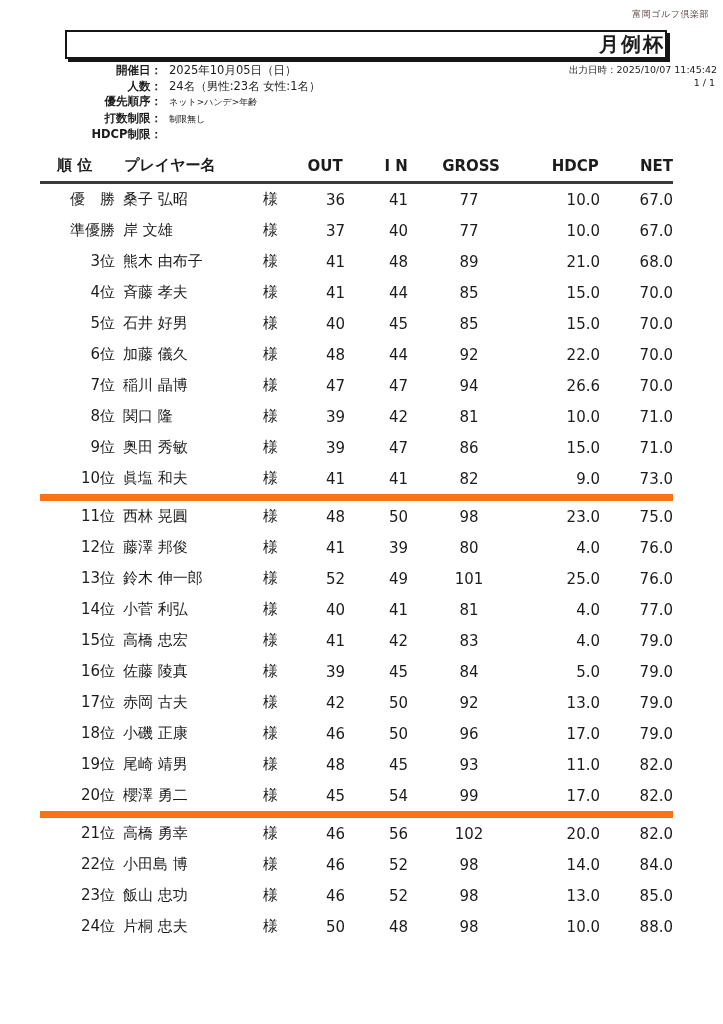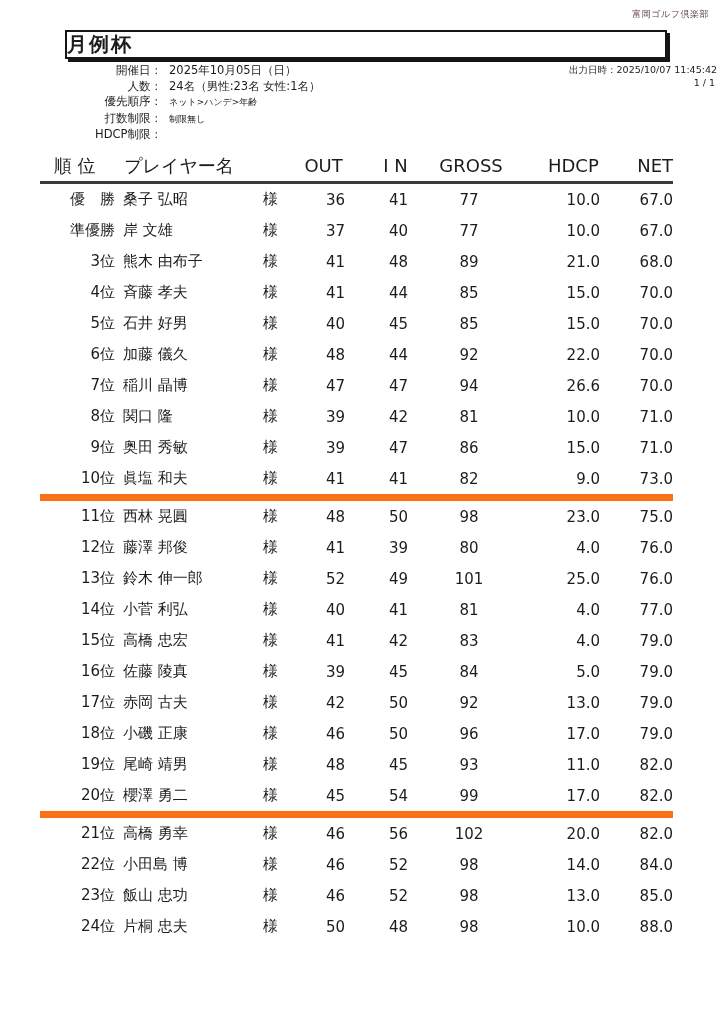--- a/index.html
+++ b/index.html
@@ -16,46 +16,46 @@
     position:absolute;top:8px;right:14px;
     font-size:9px;letter-spacing:.5px;
     color:#5d4343;
   }
   
   .title-box{
     position:absolute;left:65px;top:30px;width:598px;height:25px;
     border:2px solid #151515;
     box-shadow:3px 3px 0 0 #151515;
     background:#ffffff;
-    display:flex;align-items:center;justify-content:flex-start;
+    display:flex;align-items:center;justify-content:flex-end;
   }
   .title-text{font-size:20px;font-weight:bold;letter-spacing:2px;}
   
   .output-block{
     position:absolute;top:64px;right:6px;
     text-align:right;font-size:9.5px;line-height:12px;color:#222;
   }
   .page-number{margin-top:1px;padding-right:2px;}
   
   .meta-block{
     position:absolute;left:40px;top:63px;width:420px;
     font-size:11.5px;
   }
   .meta-row{display:flex;align-items:baseline;line-height:15.6px;}
-  .meta-label{width:122px;text-align:right;white-space:pre;color:#1c1c1c;font-weight:normal;}
+  .meta-label{width:122px;text-align:right;white-space:pre;color:#1c1c1c;font-weight:bold;}
   .meta-value{margin-left:7px;white-space:pre;}
   .meta-row.small .meta-value{font-size:9px;}
   
   .rtable{
     position:absolute;left:40px;top:150px;width:633px;
   }
   .thead{
     display:flex;align-items:center;height:31px;
     border-bottom:3px solid #3b3b3b;
-    font-size:18px;font-weight:normal;gap:7px;
+    font-size:15px;font-weight:bold;gap:7px;
   }
   .trow{
     display:flex;align-items:center;height:31px;
     font-size:15px;
   }
   .trow.group-end{border-bottom:7px solid #f97316;}
   .cell{white-space:pre;overflow:visible;}
   .c-rank {width:75px;text-align:right;}
   .c-name {width:148px;text-align:left;padding-left:8px;box-sizing:border-box;}
   .c-sama {width:20px;text-align:left;}

